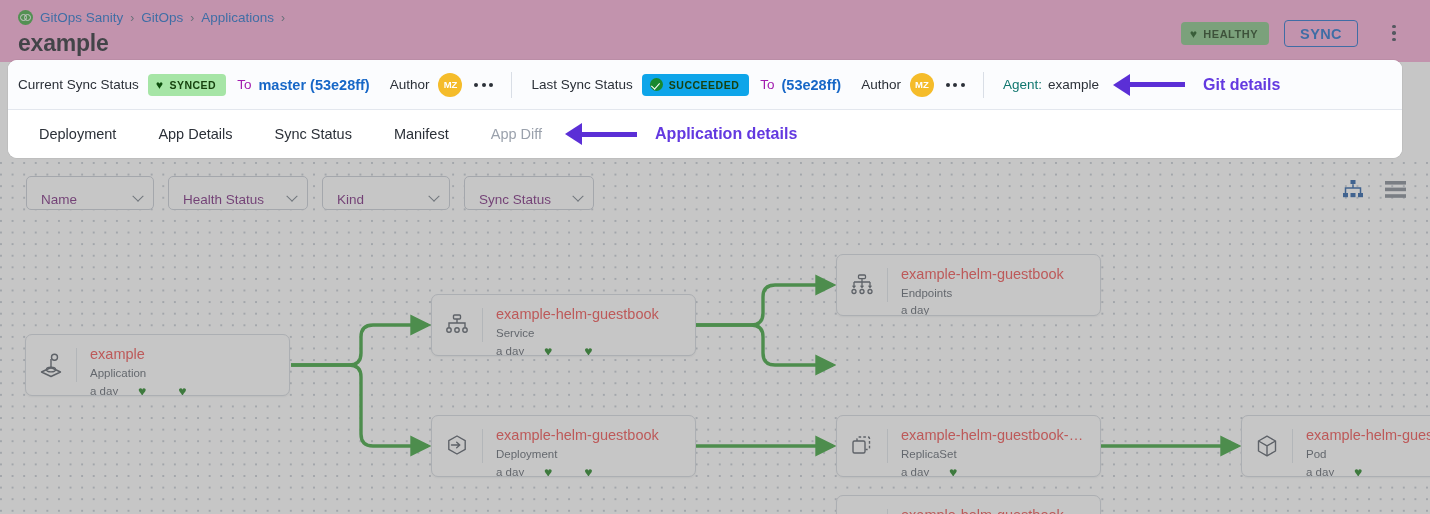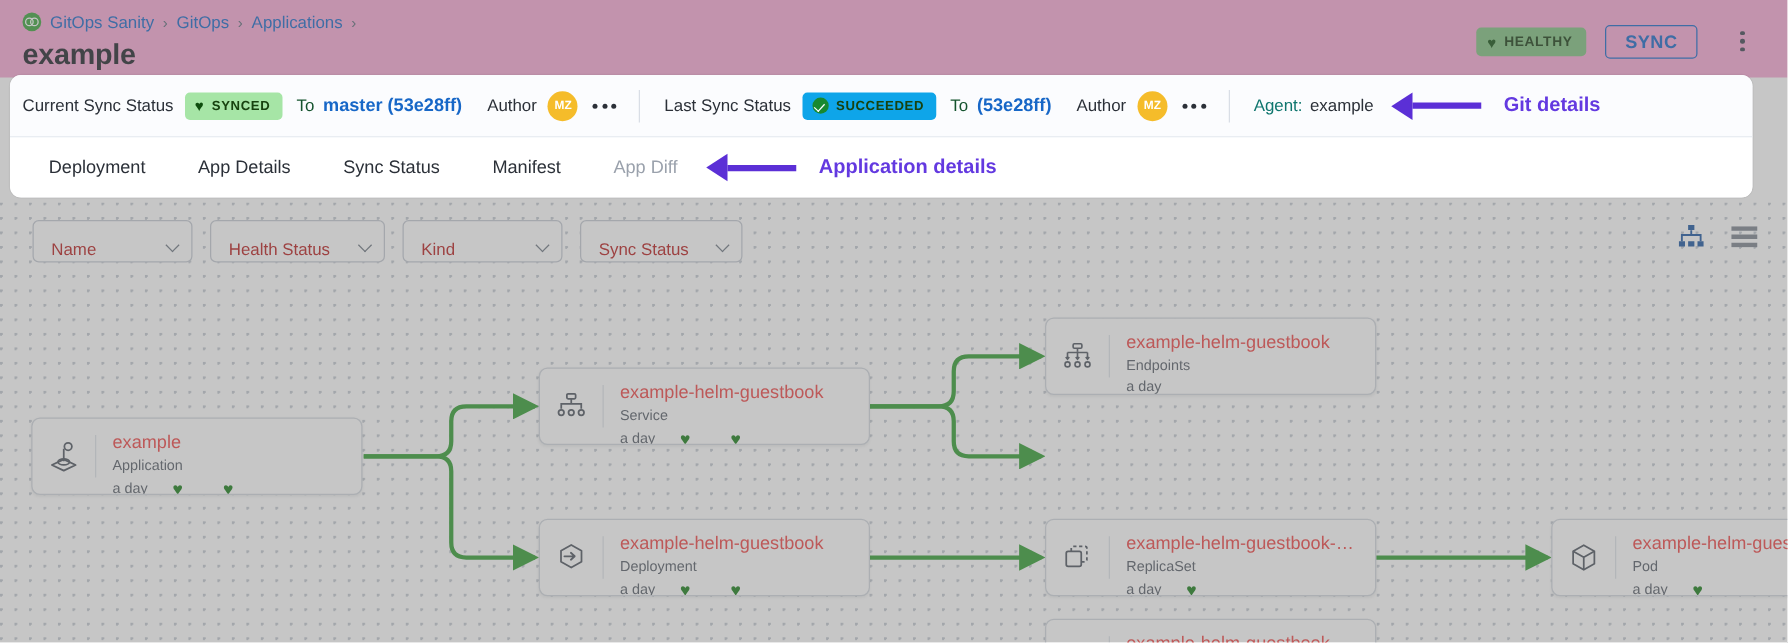--- a/index.html
+++ b/index.html
@@ -64,21 +64,21 @@
     height:22px; padding:0 10px 0 8px; border-radius:4px; background:#a6e5a6;
     display:flex; align-items:center; gap:6px; font-size:10.5px; font-weight:700;
     color:#17420f; letter-spacing:0.5px; margin-right:11px;
   }
   .sb-chip.succ { background:#0ea5e9; }
   .check-ic { width:13px; height:13px; border-radius:50%; background:#18892f; position:relative; flex:none; }
   .check-ic::after {
     content:""; position:absolute; left:3.2px; top:2.6px; width:4px; height:7px;
     border:solid #fff; border-width:0 1.8px 1.8px 0; transform:rotate(42deg);
   }
-  .sb-to { font-size:13.5px; color:#14532d; margin-right:7px; }
+  .sb-to { font-size:13.5px; color:#a21caf; margin-right:7px; }
   .sb-rev { font-size:14.5px; font-weight:700; color:#1767c7; margin-right:20px; cursor:pointer; }
   .sb-author { font-size:13.5px; color:#2b3038; margin-right:9px; }
   .avatar {
     width:24px; height:24px; border-radius:50%; background:#f5bc2a; color:#fff;
     font-size:9.5px; font-weight:700; display:flex; align-items:center; justify-content:center;
     margin-right:12px; flex:none;
   }
   .dots3 { display:flex; gap:3.5px; margin-right:18px; cursor:pointer; }
   .dots3 i { width:4px; height:4px; border-radius:50%; background:#2b3038; }
   .vdiv { width:1px; height:26px; background:#d9dee6; margin-right:19px; }
@@ -110,21 +110,21 @@
     position:absolute; left:0; top:162px; width:1430px; height:352px;
     background-color:#ffffff;
     background-image: radial-gradient(circle at 1px 1px, #c2c8d0 1.1px, transparent 1.2px);
     background-size: 11.6px 11.6px;
   }
 
   .filters { position:absolute; left:26px; top:14px; display:flex; gap:14px; z-index:5; }
   .filter {
     height:34px; border:1px solid #c5cad3; border-radius:5px; background:#ffffff;
     display:flex; align-items:center; justify-content:space-between; padding:12px 11px 0 14px;
-    font-size:13.5px; color:#b91c1c; cursor:pointer; gap:16px;
+    font-size:13.5px; color:#701a75; cursor:pointer; gap:16px;
   }
   .filter.w1 { width:128px; } .filter.w2 { width:128px; }
   .filter.w3 { width:140px; } .filter.w4 { width:130px; }
   .chev { width:8px; height:8px; border-right:1.6px solid #6e7782; border-bottom:1.6px solid #6e7782;
           transform:rotate(45deg) translate(-2px,-2px); }
 
   .viewtoggle { position:absolute; right:24px; top:18px; display:flex; gap:22px; align-items:center; z-index:5; }
   .vt-ic { cursor:pointer; display:block; }
 
   

